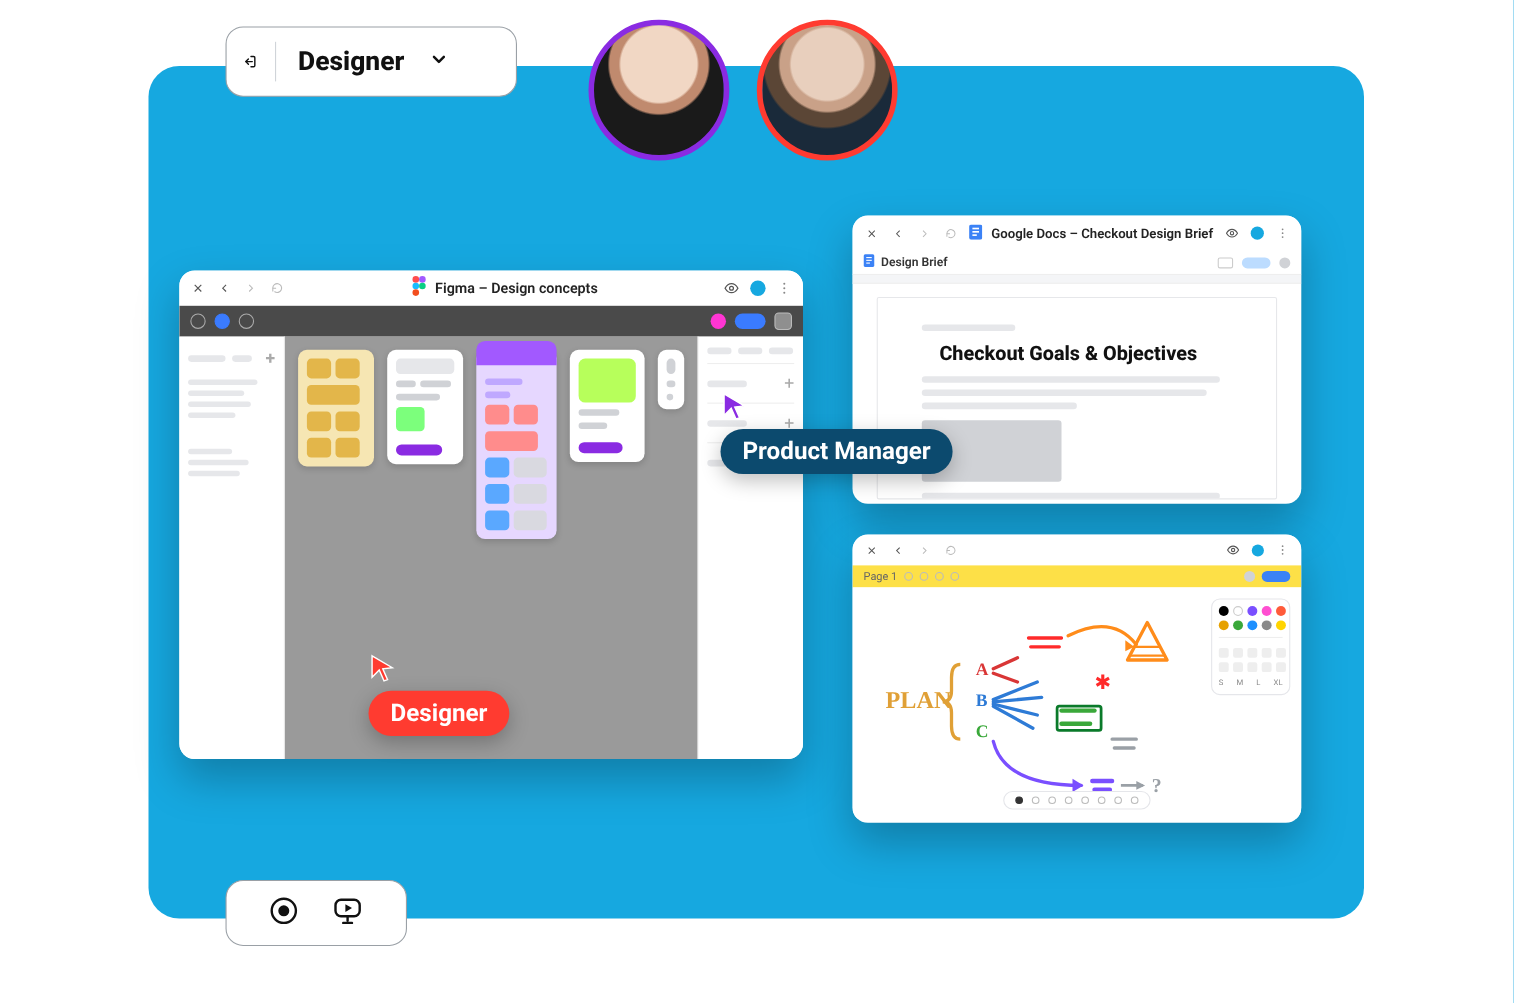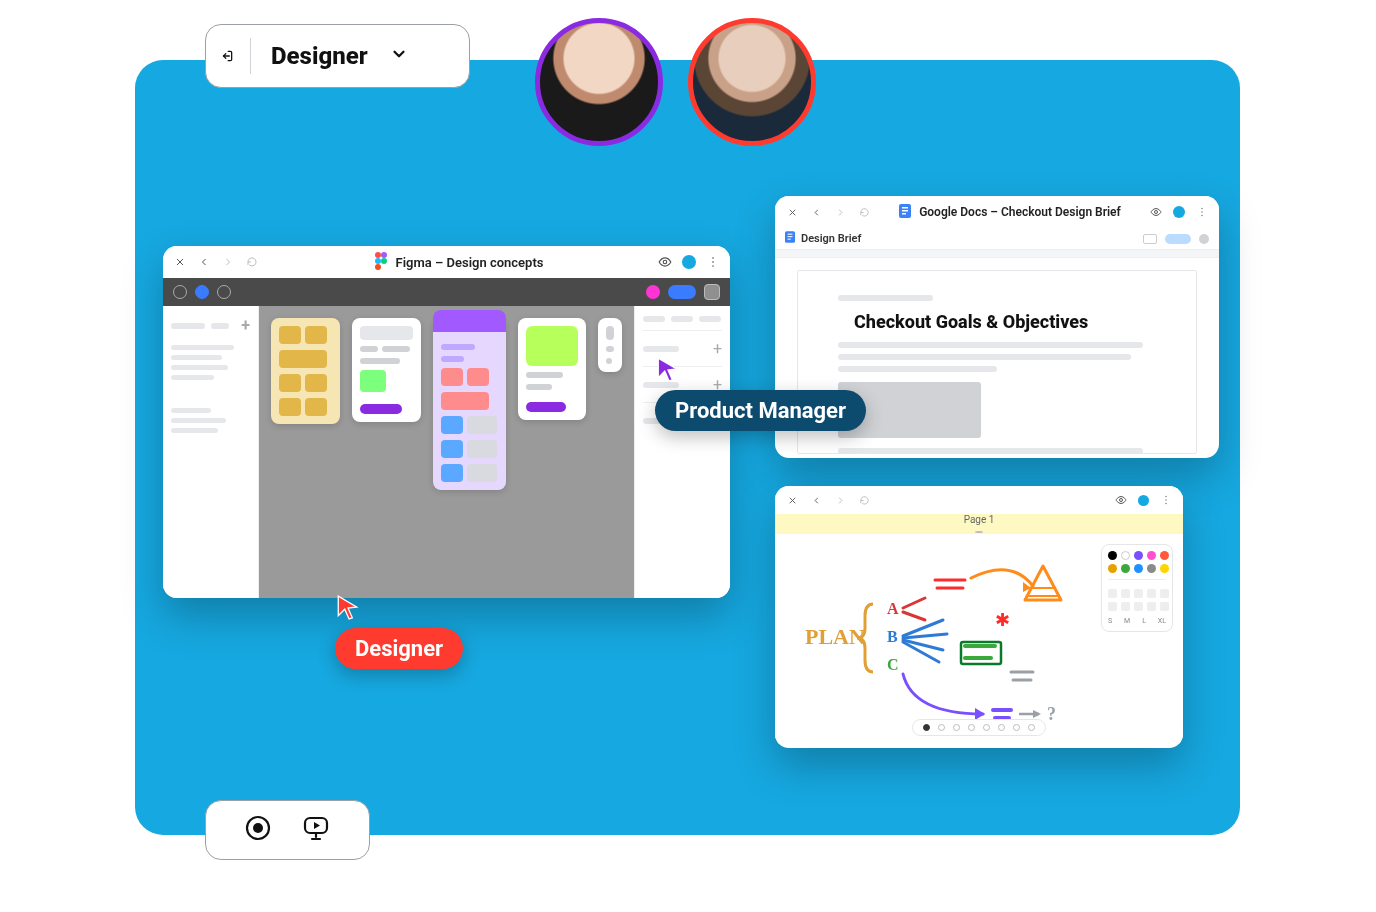--- a/index.html
+++ b/index.html
@@ -70,51 +70,51 @@
     color: #222;
     background: #fff;
   }
   .tb-left { display:flex; align-items:center; gap:10px; }
   .tb-center { flex:1; display:flex; align-items:center; justify-content:center; gap:8px; }
   .tb-right { display:flex; align-items:center; gap:10px; }
   .ic { width:14px; height:14px; display:inline-flex; align-items:center; justify-content:center; color:#555; }
   .dot { width:14px; height:14px; border-radius:50%; }
 
   
-  .figma { left: 163px; top: 246px; width: 567px; height: 352px; }
+  .figma { left: 163px; top: 246px; width: 567px; height: 444px; }
   .figma .toolbar {
     height: 28px; background:#4a4a4a; display:flex; align-items:center; padding:0 10px; gap:8px;
   }
   .figma .toolbar .sp { flex:1; }
   .figma .toolbar .circ { width:14px;height:14px;border-radius:50%; border:1.5px solid #aaa; }
   .figma .toolbar .pill { width:28px;height:14px;border-radius:7px; }
   .figma .body { display:flex; height: calc(100% - 60px); }
   .figma .side { width:96px; background:#fff; border-right:1px solid #eee; padding:10px 8px; }
   .figma .side.right { border-right:none; border-left:1px solid #eee; }
   .ph { background:#e6e7ea; border-radius:4px; }
   .figma .stage { flex:1; background:#9a9a9a; position:relative; padding:12px; display:flex; gap:12px; align-items:flex-start; overflow:hidden; }
   .card { background:#fff; border-radius:8px; padding:8px; width:72px; box-shadow:0 2px 6px rgba(0,0,0,0.15); display:flex; flex-direction:column; gap:6px; }
   .card .row { display:flex; gap:4px; flex-wrap:wrap; }
   .sw { width:22px; height:18px; border-radius:4px; }
   .long-card { width:76px; }
   .pill { border-radius:999px; }
 
   
-  .docs { left: 775px; top: 196px; width: 444px; height: 262px; }
+  .docs { left: 775px; top: 196px; width: 408px; height: 262px; }
   .docs .tabbar { height:22px; background:#fff; border-bottom:1px solid #eee; display:flex; align-items:center; padding:0 10px; gap:8px; }
   .docs .tabbar .tab { display:flex; align-items:center; gap:6px; font-size:11px; font-weight:600; color:#333; }
   .docs .tabbar .sp { flex:1; }
   .docs .page { padding:18px 40px; border:1px solid #e6e7ea; margin:12px 22px 10px; background:#fff; border-radius:2px; height:calc(100% - 78px); overflow:hidden; }
   .docs .h1 { font-weight:800; font-size:18px; color:#111; margin:4px 16px 10px; }
   .docs .line { height:6px; background:#e6e7ea; border-radius:3px; margin:6px 0; }
   .docs .img { height:56px; background:#d0d2d6; border-radius:3px; margin:10px 0; }
 
   
   .wb { left: 775px; top: 486px; width: 408px; height: 262px; }
-  .wb .bar { height:20px; background:#fef9c3; display:flex; align-items:center; padding:0 10px; gap:6px; font-size:10px; color:#666;flex-direction:column; }
+  .wb .bar { height:20px; background:#fde047; display:flex; align-items:center; padding:0 10px; gap:6px; font-size:10px; color:#666; }
   .wb .bar .sp { flex:1; }
   .wb .bar .dot5 { width:8px;height:8px;border:1px solid #bbb;border-radius:50%; }
   .wb .board { position:relative; height:calc(100% - 52px); background:#fff; }
   .wb .palette { position:absolute; right:10px; top:10px; width:72px; background:#fff; border:1px solid #e5e6ea; border-radius:8px; padding:6px; display:flex; flex-direction:column; gap:6px; }
   .wb .palette .grid { display:grid; grid-template-columns:repeat(5,1fr); gap:4px; }
   .wb .palette .c { width:9px;height:9px;border-radius:50%; }
   .wb .palette .row2 { display:grid; grid-template-columns:repeat(5,1fr); gap:4px; }
   .wb .palette .sq { width:9px;height:9px;border-radius:2px; background:#eee; }
   .wb .palette .sizes { display:flex; justify-content:space-between; font-size:7px; color:#888; }
   .wb .pager { position:absolute; left:50%; transform:translateX(-50%); bottom:8px; background:#fff; border:1px solid #e5e6ea; border-radius:14px; padding:4px 10px; display:flex; gap:8px; }

